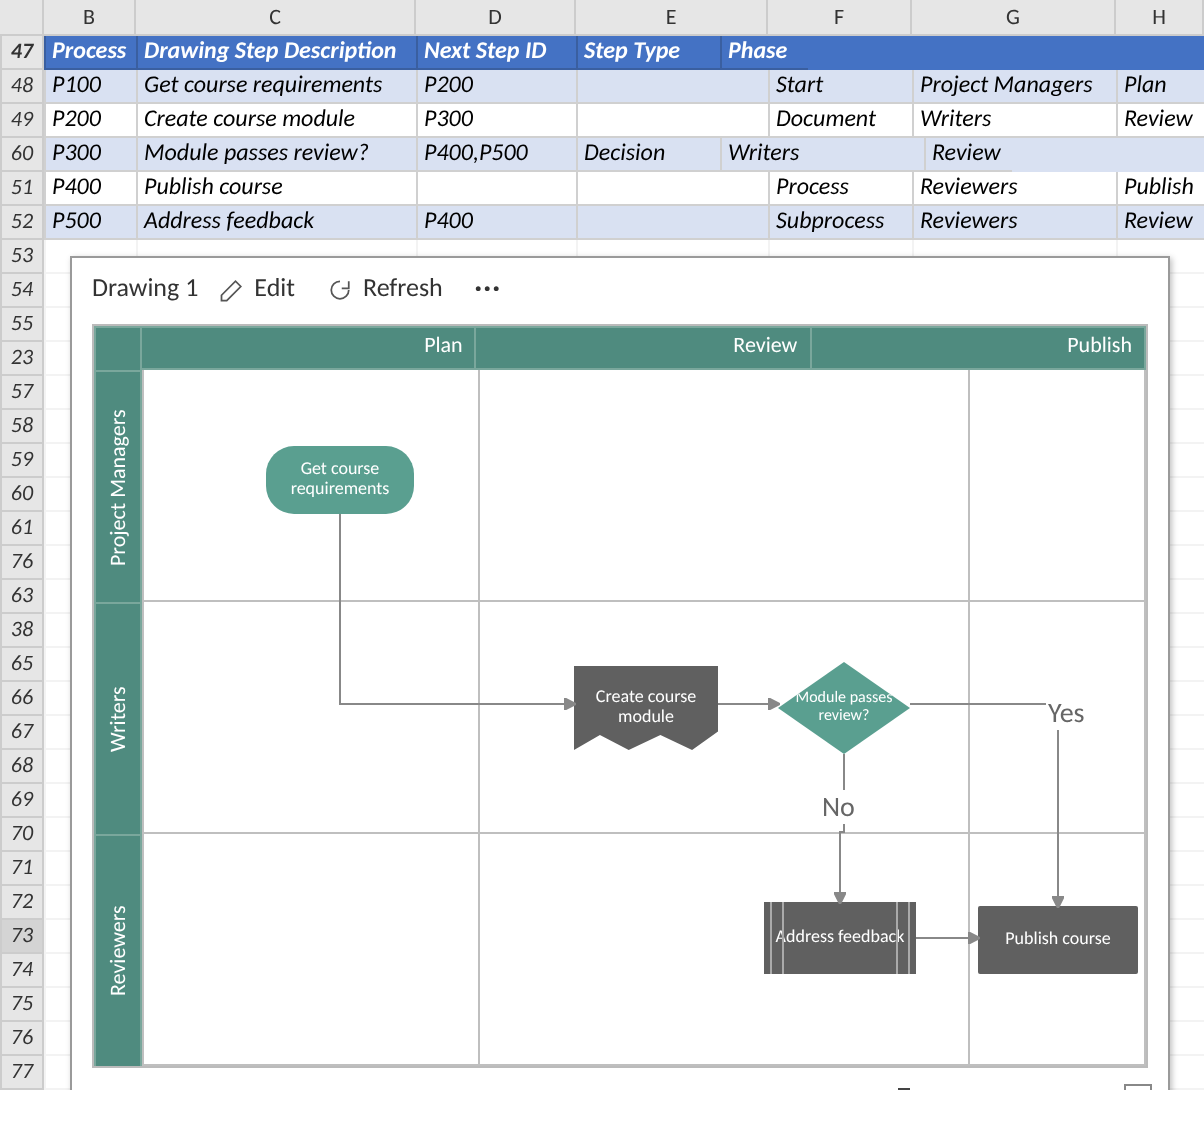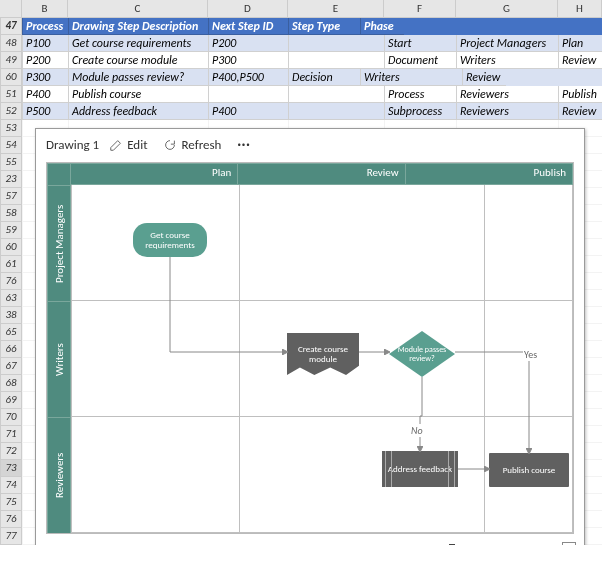--- a/index.html
+++ b/index.html
@@ -44,21 +44,21 @@
   .shape { position:absolute; font-size:9px; color:#fff; text-align:center; display:flex; align-items:center; justify-content:center; line-height:1.15; padding:2px 4px;}
   .start { background:#5a9f90; border-radius:14px; width:74px; height:34px; left:62px; top:38px; }
   .doc { background:#606060; width:72px; height:42px; left:216px; top:148px; clip-path: polygon(0 0,100% 0,100% 78%,82% 100%,60% 82%,38% 100%,18% 82%,0 100%);}
   .diamond { width:66px; height:46px; left:318px; top:146px; background:#5a9f90; clip-path: polygon(50% 0,100% 50%,50% 100%,0 50%); font-size:8px; padding:0 8px;}
   .proc { background:#606060; width:80px; height:34px; left:418px; top:268px; border-radius:1px; }
   .sub { background:#606060; width:76px; height:36px; left:311px; top:266px; }
   .sub::before, .sub::after { content:""; position:absolute; top:0; bottom:0; width:5px; border-left:1px solid #aaa; border-right:1px solid #aaa; }
   .sub::before{ left:3px;} .sub::after{ right:3px;}
 
   .edge { position:absolute; stroke:#888; fill:none; stroke-width:1; }
-  .lab { position:absolute; font-size:10px; color:#666; background:#fff; padding:0 1px;}
+  .lab { position:absolute; font-size:14px; color:#666; background:#fff; padding:0 1px;}
 
   .status { display:flex; align-items:center; justify-content:flex-end; gap:6px; padding:2px 8px; font-size:11px; color:#555; }
   .slider { width:100px; height:3px; background:#888; position:relative; border-radius:2px;}
   .slider-thumb{ position:absolute; left:38%; top:-4px; width:6px; height:12px; background:#444;}
   .slider-tick { position:absolute; left:50%; top:-3px; width:1px; height:9px; background:#666;}
   .tiny-icon { width:14px; height:14px; border:1px solid #888; display:inline-block; position:relative;}
   .tiny-icon::after{content:""; position:absolute; inset:2px; border:1px solid #888;}
   .pm { width:14px; text-align:center; cursor:pointer; }
 </style>
 </head>
@@ -446,21 +446,21 @@
                   <path d="M0 0L6 3L0 6z" fill="#888"></path>
                 </marker>
               </defs>
             <path d="M99 72 V167 H216" marker-end="url(#ar)"></path>
             <path d="M288 167 H318" marker-end="url(#ar)"></path>
             <path d="M384 167 H458 V268" marker-end="url(#ar)"></path>
             <path d="M351 192 V231 H349 V266" marker-end="url(#ar)"></path>
             <path d="M387 284 H418" marker-end="url(#ar)"></path>
           </svg>
           <span class="lab" style="left:452px; top:163px;">Yes</span>
-          <span class="lab" style="left:339px; top:239px;font-style:italic;">No</span>
+          <span class="lab" style="left:339px; top:210px;">No</span>
         </div>
       </div>
     </div>
 
     <div class="status">
       <span class="pm">−</span>
       <span class="slider">
           <span class="slider-tick"></span>
           <span class="slider-thumb"></span>
         </span>

